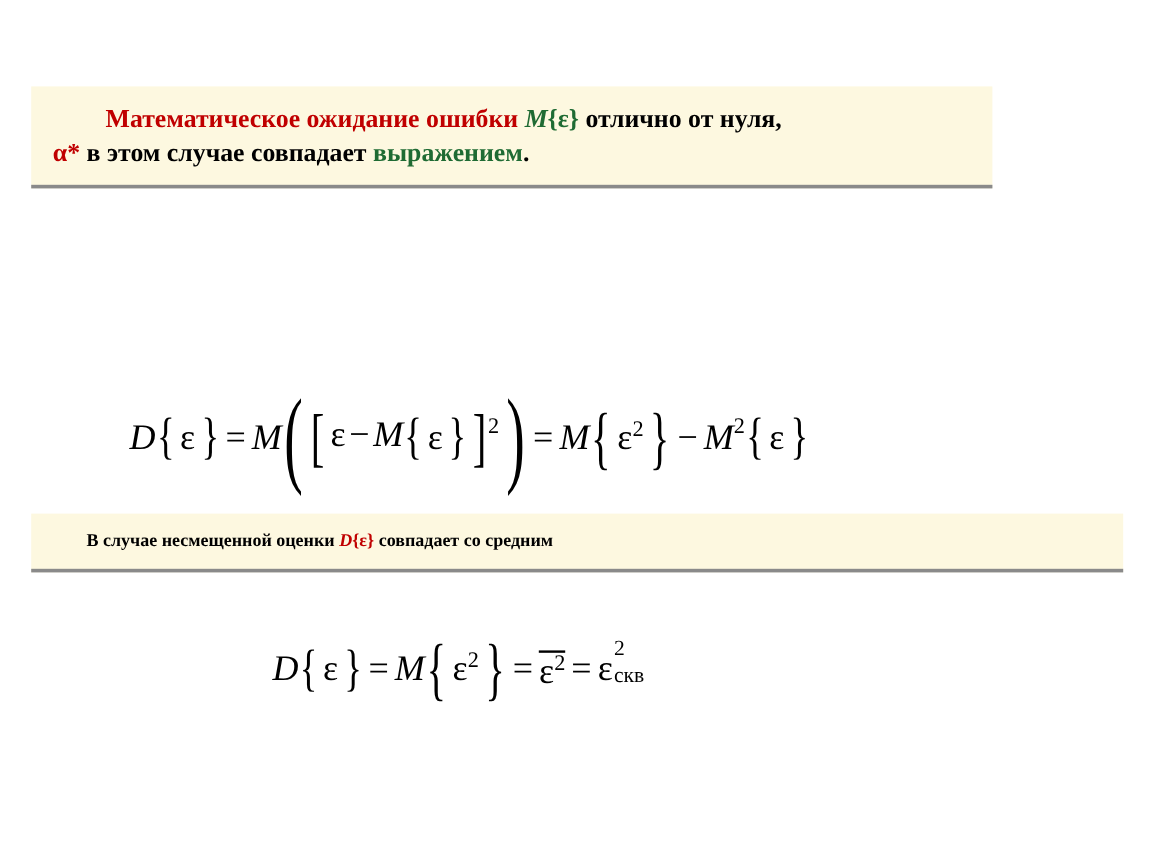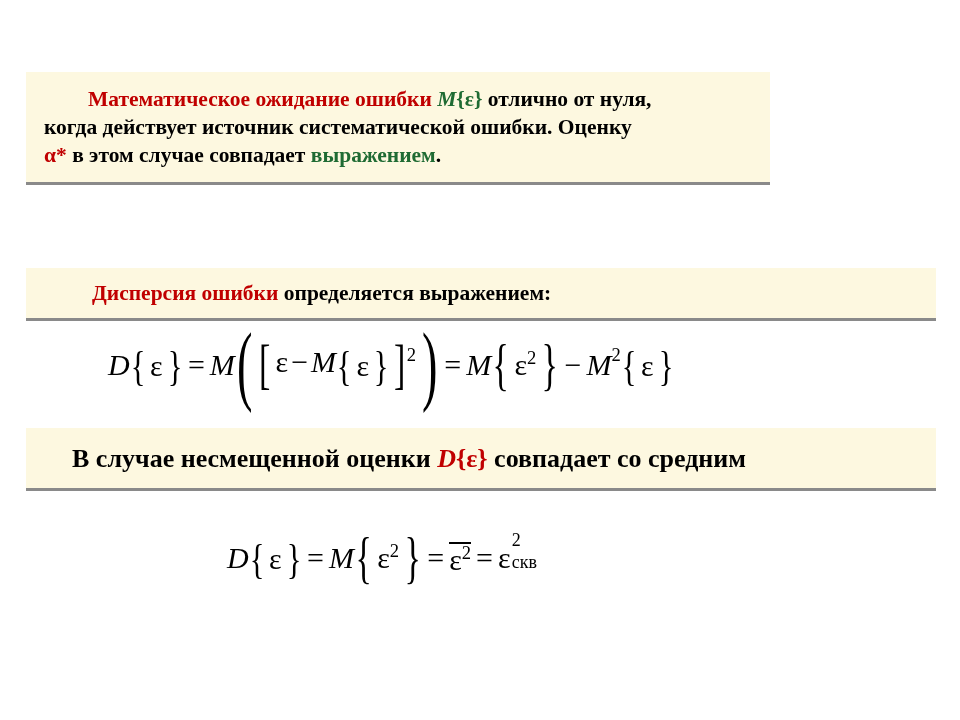--- a/index.html
+++ b/index.html
@@ -35,40 +35,40 @@
     line-height: 1.30;
     text-align: justify;
   }
   .textbox .line {
     display: block;
   }
 
   #box-1 {
     left: 26px;
     top: 72px;
-    width: 744px;
+    width: 801px;
     font-size: 21.5px;
   }
   #box-1 .line:first-child { text-indent: 44px; }
 
   #box-2 {
     left: 26px;
     top: 268px;
     width: 910px;
     font-size: 21.5px;
     padding-top: 12px;
     padding-bottom: 10px;
   }
   #box-2 .line { text-indent: 48px; }
 
   #box-3 {
     left: 26px;
     top: 428px;
     width: 910px;
-    font-size: 26px;
+    font-size: 15px;
   }
   #box-3 .line:first-child { text-indent: 28px; }
 
   .red   { color: #c00000; }
   .green { color: #1f6b33; }
 
   
   .formula {
     position: absolute;
     font-family: "Liberation Serif", serif;
@@ -154,34 +154,27 @@
 <body>
 
 <div class="slide">
 
   <div class="textbox" id="box-1">
     <span class="line">
       <span class="red">Математическое ожидание ошибки</span>
       <span class="green"><span class="mi">M</span>{ε}</span>
       <span>отлично от нуля,</span>
     </span>
-    <span class="line">когда действует источник систематической ошибки. Оценку</span>
     <span class="line">
       <span class="red">α*</span>
       <span>в этом случае совпадает</span>
       <span class="green">выражением</span><span>.</span>
     </span>
   </div>
 
-  <div class="textbox" id="box-2">
-    <span class="line">
-      <span class="red">Дисперсия ошибки</span>
-      <span>определяется выражением:</span>
-    </span>
-  </div>
 
   <div class="formula" id="formula-1">
     <span class="eq">
       <span class="mi">D</span><span class="fence"><span class="br curly-sm">{</span><span class="body eps">ε</span><span class="br curly-sm">}</span></span><span class="op">=</span><span class="mi">M</span><span class="fence"><span class="br curly-lg">(</span><span class="body"><span class="fence"><span class="br sq-md">[</span><span class="body"><span class="eps">ε</span><span class="opm">−</span><span class="mi">M</span><span class="fence"><span class="br curly-sm">{</span><span class="body eps">ε</span><span class="br curly-sm">}</span></span></span><span class="br sq-md">]</span></span><span class="sup rm">2</span></span><span class="br curly-lg">)</span></span><span class="op">=</span><span class="mi">M</span><span class="fence"><span class="br curly-md">{</span><span class="body"><span class="eps">ε</span><span class="sup rm">2</span></span><span class="br curly-md">}</span></span><span class="op">−</span><span class="mi">M</span><span class="sup rm">2</span><span class="fence"><span class="br curly-sm">{</span><span class="body eps">ε</span><span class="br curly-sm">}</span></span>
     </span>
   </div>
 
   <div class="textbox" id="box-3">
     <span class="line">
       <span>В случае несмещенной оценки</span>

